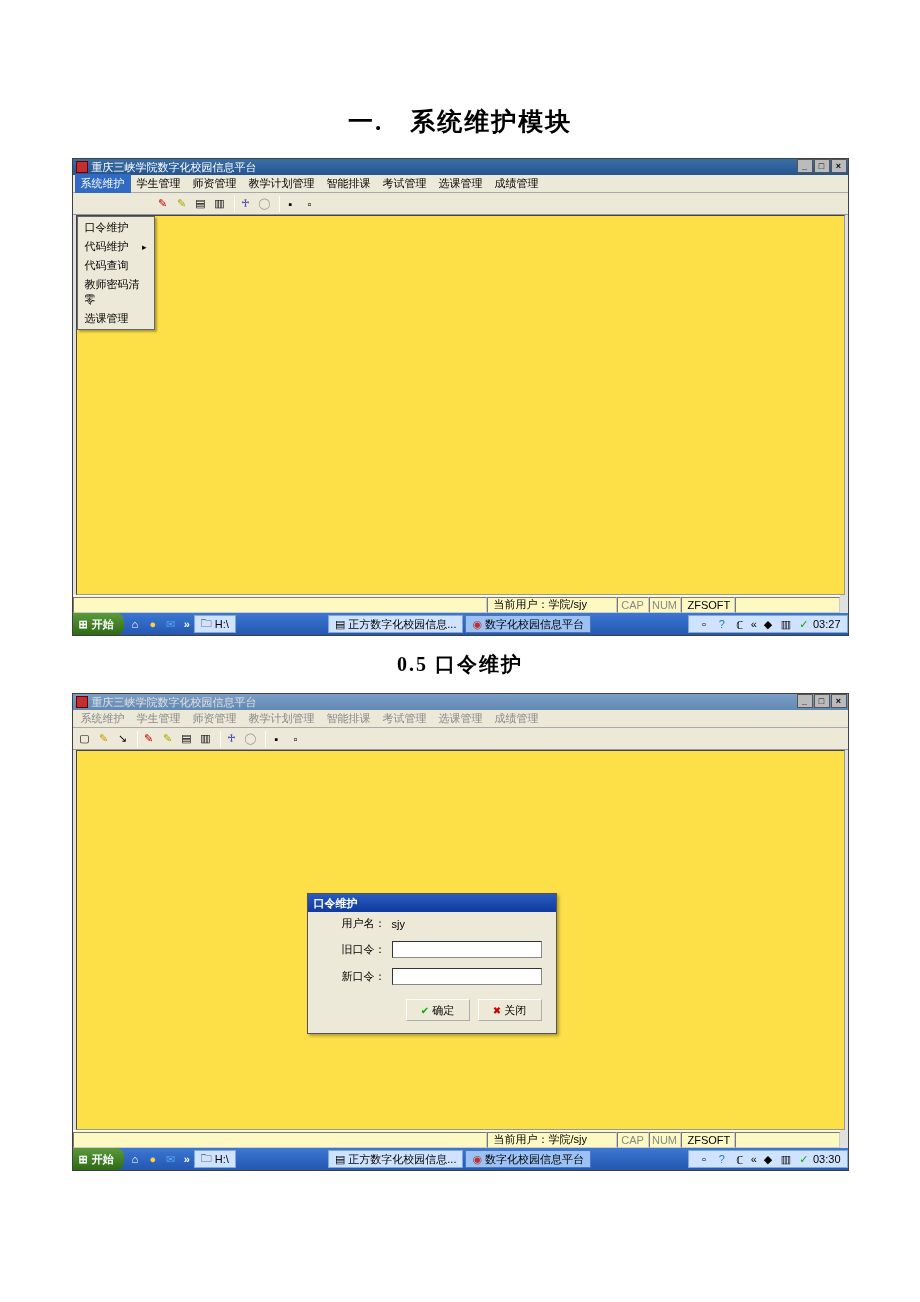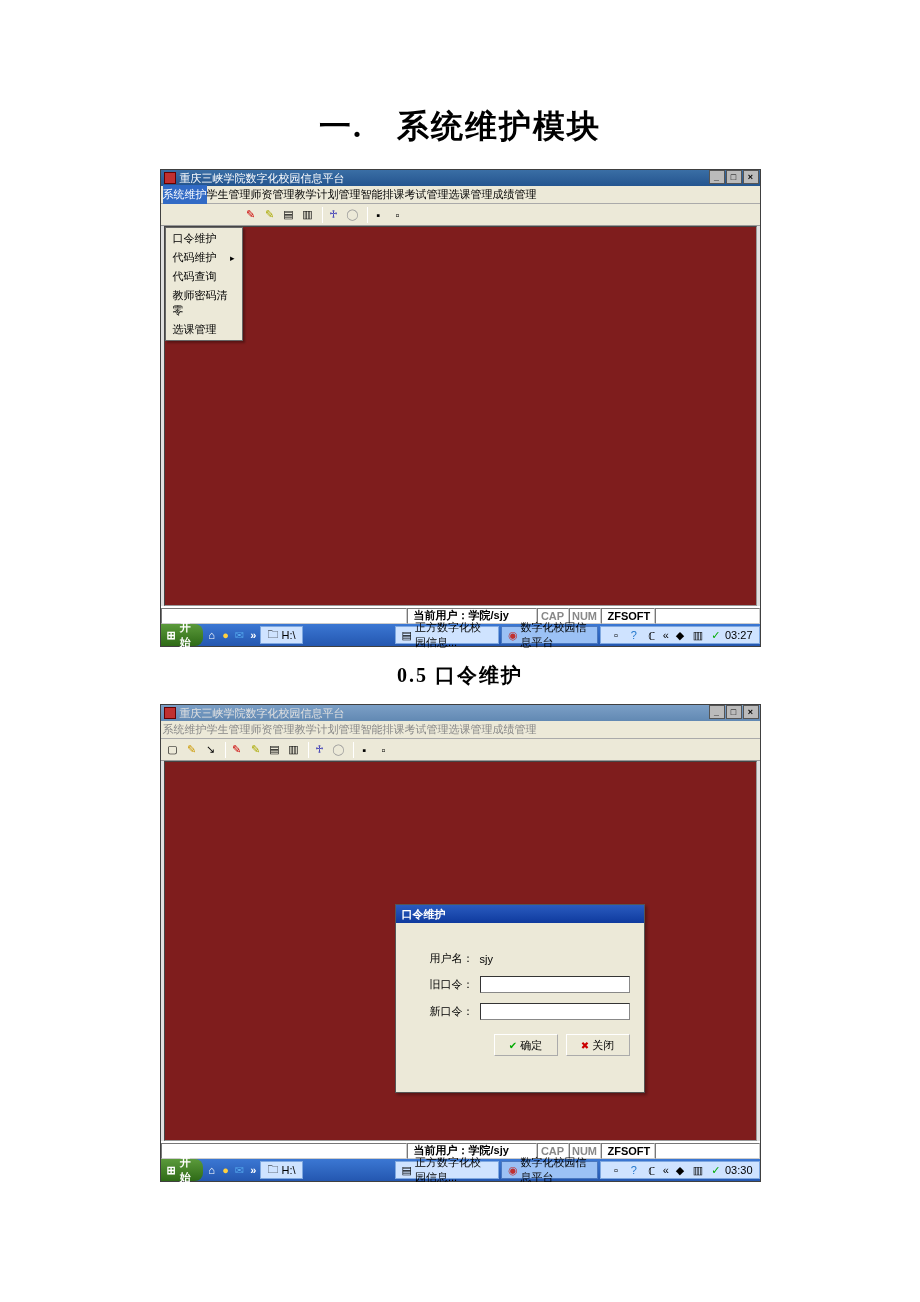--- a/index.html
+++ b/index.html
@@ -1,24 +1,24 @@
 <!DOCTYPE html>
 <html><head>
   <meta charset="utf-8">
   <style>
     * { margin:0; padding:0; box-sizing:border-box; }
     body { background:#fff; font-family:"Microsoft YaHei","SimSun",Arial,sans-serif; width:920px; margin:0 auto; }
 
-    .doc-heading { font-family:"SimSun",serif; font-size:32px; font-weight:bold; text-align:center; letter-spacing:2px; }
+    .doc-heading { font-family:"SimSun",serif; font-size:25px; font-weight:bold; text-align:center; letter-spacing:2px; }
     .heading-1 { margin-top:105px; margin-bottom:20px; }
     .heading-2 { margin-top:15px; margin-bottom:15px; font-size:20px; }
 
     .screenshot {
       position:relative;
-      width:601px; height:478px;
+      width:777px; height:478px;
       margin:0 auto;
       background:#e0e0e0;
       border:1px solid #404040;
       font-family:"SimSun","Tahoma",sans-serif;
       font-size:11px;
       color:#000;
     }
 
     
     .titlebar {
@@ -33,61 +33,60 @@
     .titlebar .wbtns { margin-left:auto; display:flex; height:100%; }
     .titlebar .wbtn { width:16px;height:14px;background:#bbb;border:1px solid #555;margin-right:1px;display:flex;align-items:center;justify-content:center;font-size:9px;color:#000;font-weight:bold; }
 
     .menubar {
       height:18px;
       background:#ece9d8;
       display:flex; align-items:center;
       border-bottom:1px solid #aaa;
       padding-left:2px;
     }
-    .menubar .mi { padding:2px 0; white-space:nowrap; }
+    .menubar .mi { padding:2px 6px; white-space:nowrap; }
     .menubar .mi.sel { background:#316ac5; color:#fff; }
     .menubar.dim .mi { color:#888; }
 
     .toolbar {
       height:22px;
       background:#ece9d8;
       border-bottom:1px solid #999;
       display:flex; align-items:center;
       padding-left:4px;
     }
     .tbi { width:16px;height:16px;margin-right:3px;display:flex;align-items:center;justify-content:center;font-size:11px; }
     .tsep { width:1px; height:16px; background:#999;border-right:1px solid #fff; margin:0 3px; }
 
     .mdi {
       position:absolute;
       top:56px; left:3px; right:3px; bottom:40px;
-      background:#7f1d1d;
+      background:#fde047;
       border:1px inset #999;
     }
 
     .dropdown {
       position:absolute;
       top:0; left:0px;
       width:78px;
       background:#ece9d8;
       border:1px solid #666;
       box-shadow:2px 2px 2px rgba(0,0,0,.3);
       padding:1px;
       z-index:5;
     }
     .dropdown .ditem { padding:2px 6px; display:flex;align-items:center; }
     .dropdown .ditem .arrow{ margin-left:auto;font-size:9px; }
 
     .statusbar {
-      position:absolute; left:0; right:0; bottom:22px;
-      height:18px; background:#ffffff;
+      position:absolute; left:0; right:8px; bottom:22px;
+      height:18px; background:#fef9c3;
       border-top:1px solid #fff;
       display:flex; align-items:center;
       font-size:11px;
-      font-weight:bold;
     }
     .statusbar .slot { border:1px inset #ccc; height:16px; padding:0 6px; display:flex;align-items:center; }
     .statusbar .grow{flex:1} .statusbar .user{width:130px} .statusbar .ind{width:32px;justify-content:center;color:#888} .statusbar .zf{width:54px}
 
     .taskbar {
       position:absolute; left:0; right:0; bottom:0;
       height:22px;
       background:linear-gradient(#3b77d3,#2457b0);
       display:flex; align-items:center;
       font-size:11px; color:#000;
@@ -102,21 +101,21 @@
     
     .dialog {
       position:absolute;
       left:230px; top:142px;
       width:250px;
       background:#ece9d8;
       border:1px solid #555;
       box-shadow:2px 2px 3px rgba(0,0,0,.3);
     }
     .dialog .dtitle{height:18px;background:linear-gradient(#2a5bbf,#0f3a9e);color:#fff;font-weight:bold;font-size:11px;padding:2px 6px;}
-    .dialog .dbody{padding:28px 14px;}
+    .dialog .dbody{padding:4px 14px;}
     .frow{display:flex;align-items:center;margin-bottom:10px;}
     .flabel{width:64px;text-align:right;margin-right:6px;}
     .fval{flex:1;}
     .dinput{width:100%;height:17px;border:1px inset #888;background:#fff;}
     .dbtns{display:flex;justify-content:flex-end;gap:8px;padding:4px 0 8px;}
     .dbtn{width:64px;height:22px;background:#ece9d8;border:1px outset #fff;font-size:11px;display:flex;align-items:center;justify-content:center;}
     .dbtn .bicon{margin-right:3px;font-size:10px;}
 
     .watermark{
       position:absolute;

